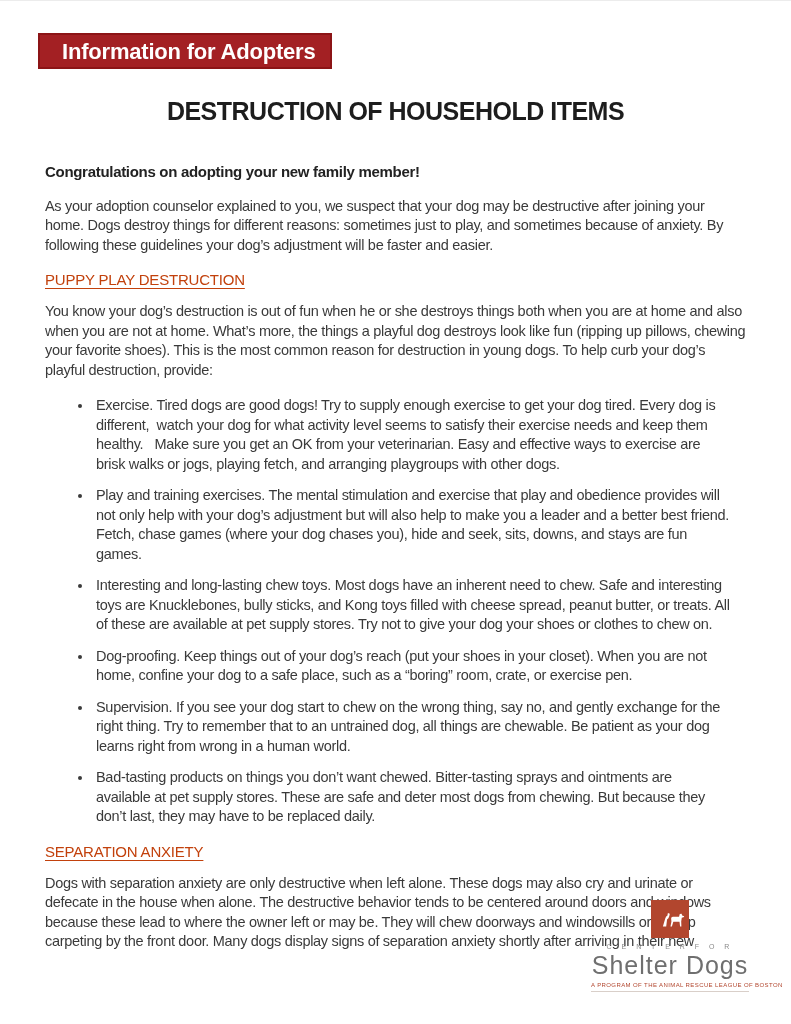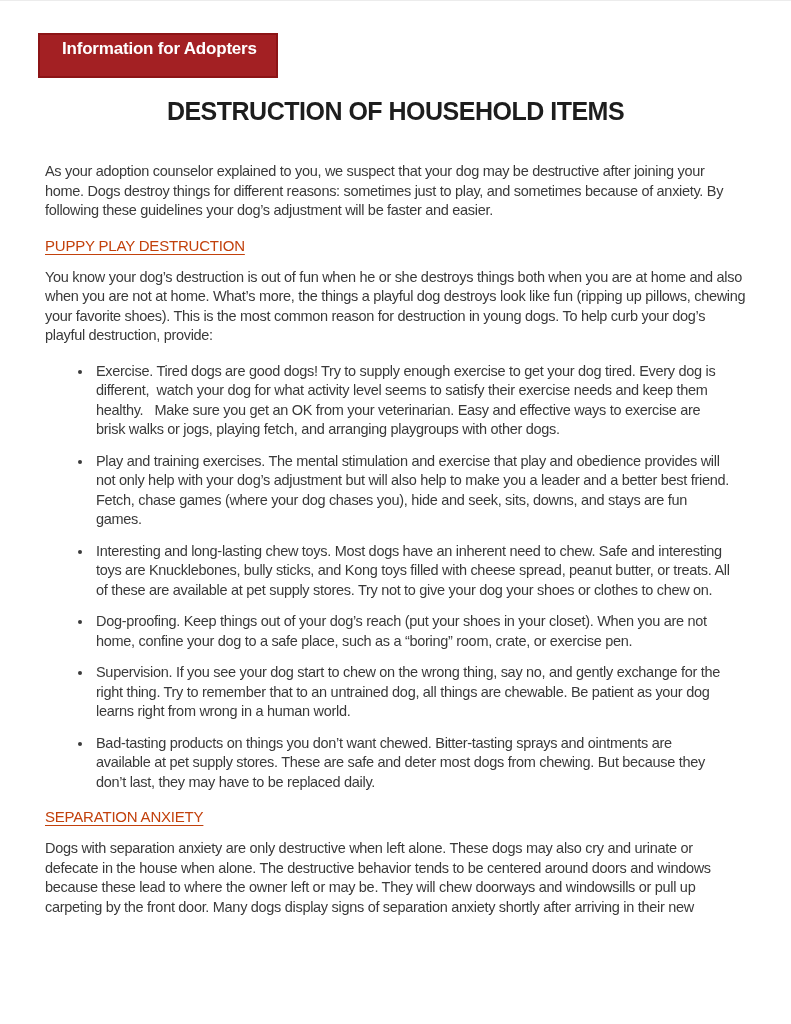--- a/index.html
+++ b/index.html
@@ -18,23 +18,23 @@
     border-top: 1px solid #ececec;
   }
   
   .banner {
     position: absolute;
     left: 38px; top: 32px;
     background: #a32023;
     border: 2px solid #8c1416;
     color: #ffffff;
     font-weight: bold;
-    font-size: 17px;
+    font-size: 22px;
     letter-spacing: -0.2px;
-    padding: 4px 14px 17px 22px;
+    padding: 4px 14px 2px 22px;
     min-width: 240px;
   }
   
   .doc {
     padding: 96px 45px 0 45px;
   }
   h1.title {
     text-align: center;
     font-size: 25px;
     font-weight: bold;
@@ -117,20 +117,21 @@
 
 <div class="page">
 
   <div class="banner">
     <span>Information for Adopters</span>
   </div>
 
   <div class="doc">
     <h1 class="title">DESTRUCTION OF HOUSEHOLD ITEMS</h1>
 
+    <p class="bold-intro">Congratulations on adopting your new family member!</p>
 
     <p class="para">As your adoption counselor explained to you, we suspect that your dog may be destructive after joining your home. Dogs destroy things for different reasons: sometimes just to play, and sometimes because of anxiety. By following these guidelines your dog’s adjustment will be faster and easier.</p>
 
     <h2 class="sec">PUPPY PLAY DESTRUCTION</h2>
 
     <p class="para">You know your dog’s destruction is out of fun when he or she destroys things both when you are at home and also when you are not at home. What’s more, the things a playful dog destroys look like fun (ripping up pillows, chewing your favorite shoes). This is the most common reason for destruction in young dogs. To help curb your dog’s playful destruction, provide:</p>
 
     <ul class="tips">
       <li>Exercise. Tired dogs are good dogs! Try to supply enough exercise to get your dog tired. Every dog is different,  watch your dog for what activity level seems to satisfy their exercise needs and keep them healthy.   Make sure you get an OK from your veterinarian. Easy and effective ways to exercise are brisk walks or jogs, playing fetch, and arranging playgroups with other dogs.</li>
       <li>Play and training exercises. The mental stimulation and exercise that play and obedience provides will not only help with your dog’s adjustment but will also help to make you a leader and a better best friend. Fetch, chase games (where your dog chases you), hide and seek, sits, downs, and stays are fun games.</li>
@@ -138,14 +139,28 @@
       <li>Dog-proofing. Keep things out of your dog’s reach (put your shoes in your closet). When you are not home, confine your dog to a safe place, such as a “boring” room, crate, or exercise pen.</li>
       <li>Supervision. If you see your dog start to chew on the wrong thing, say no, and gently exchange for the right thing. Try to remember that to an untrained dog, all things are chewable. Be patient as your dog learns right from wrong in a human world.</li>
       <li>Bad-tasting products on things you don’t want chewed. Bitter-tasting sprays and ointments are available at pet supply stores. These are safe and deter most dogs from chewing. But because they don’t last, they may have to be replaced daily.</li>
     </ul>
 
     <h2 class="sec">SEPARATION ANXIETY</h2>
 
     <p class="para">Dogs with separation anxiety are only destructive when left alone. These dogs may also cry and urinate or defecate in the house when alone. The destructive behavior tends to be centered around doors and windows because these lead to where the owner left or may be. They will chew doorways and windowsills or pull up carpeting by the front door. Many dogs display signs of separation anxiety shortly after arriving in their new</p>
   </div>
 
+  <div class="logo">
+    <div class="logo-mark">
+      <svg viewBox="0 0 40 40" xmlns="http://www.w3.org/2000/svg">
+        <rect x="0" y="0" width="40" height="40" fill="#b2462e"></rect>
+
+        <path fill="#ffffff" d="M12.5 28 L15 19.5 Q15.8 16.8 17.2 16.6 L17.8 13.8 L19.8 14.4 L19.2 17.2 Q18.6 19.6 16.9 20.4 L16 28 Z"></path>
+
+        <path fill="#ffffff" d="M20.5 28 L21.5 22.5 L21.2 19.5 Q21.2 17.6 23 17.6 L29.5 17.6 L30.3 14.8 L32.2 14.6 L32.8 16.4 L34.8 17.2 L34.8 18 L32.4 18.6 L31.8 22.5 L32 28 L30.6 28 L30 23 L23.5 23 L22 28 Z"></path>
+      </svg>
+    </div>
+    <div class="logo-centerfor">C E N T E R   F O R</div>
+    <div class="logo-name">Shelter Dogs</div>
+    <div class="logo-tagline">A PROGRAM OF THE ANIMAL RESCUE LEAGUE OF BOSTON</div>
+  </div>
 
 </div>
 
 </body></html>

